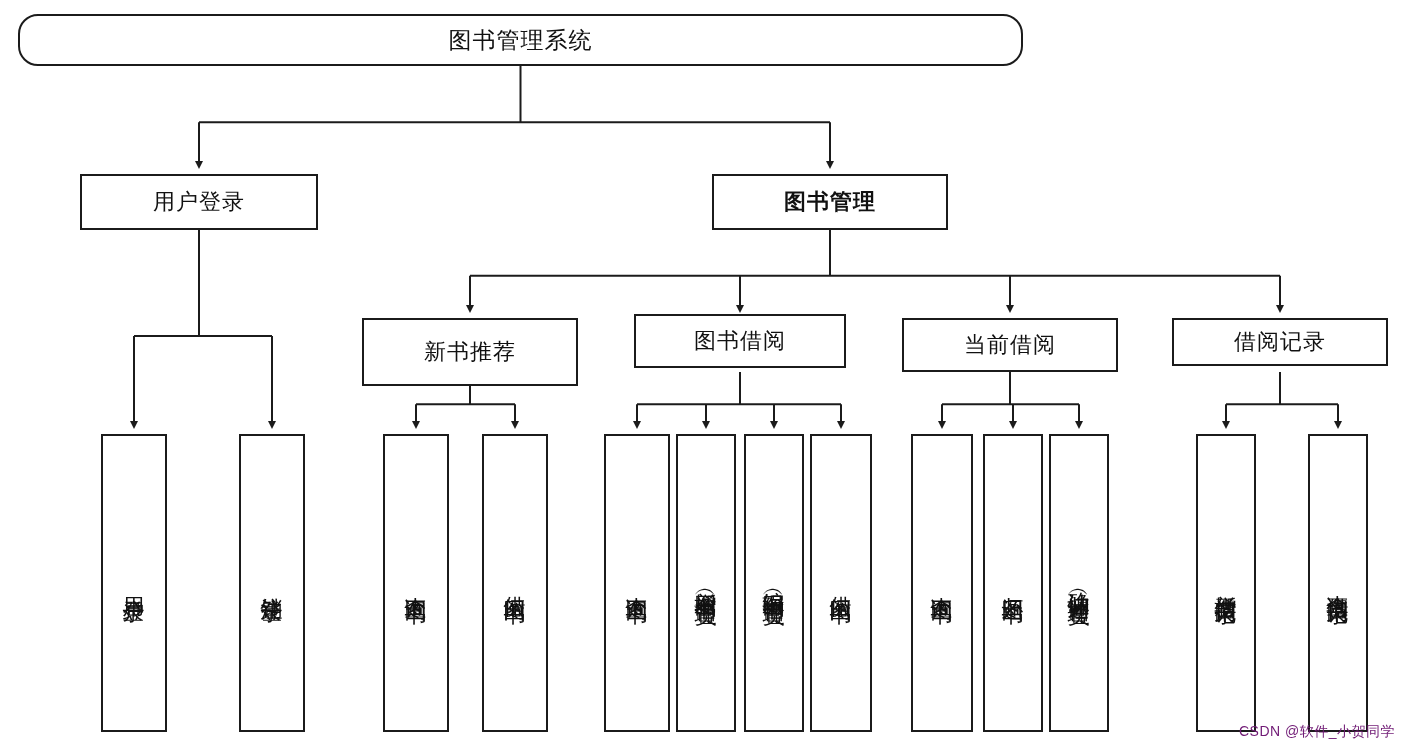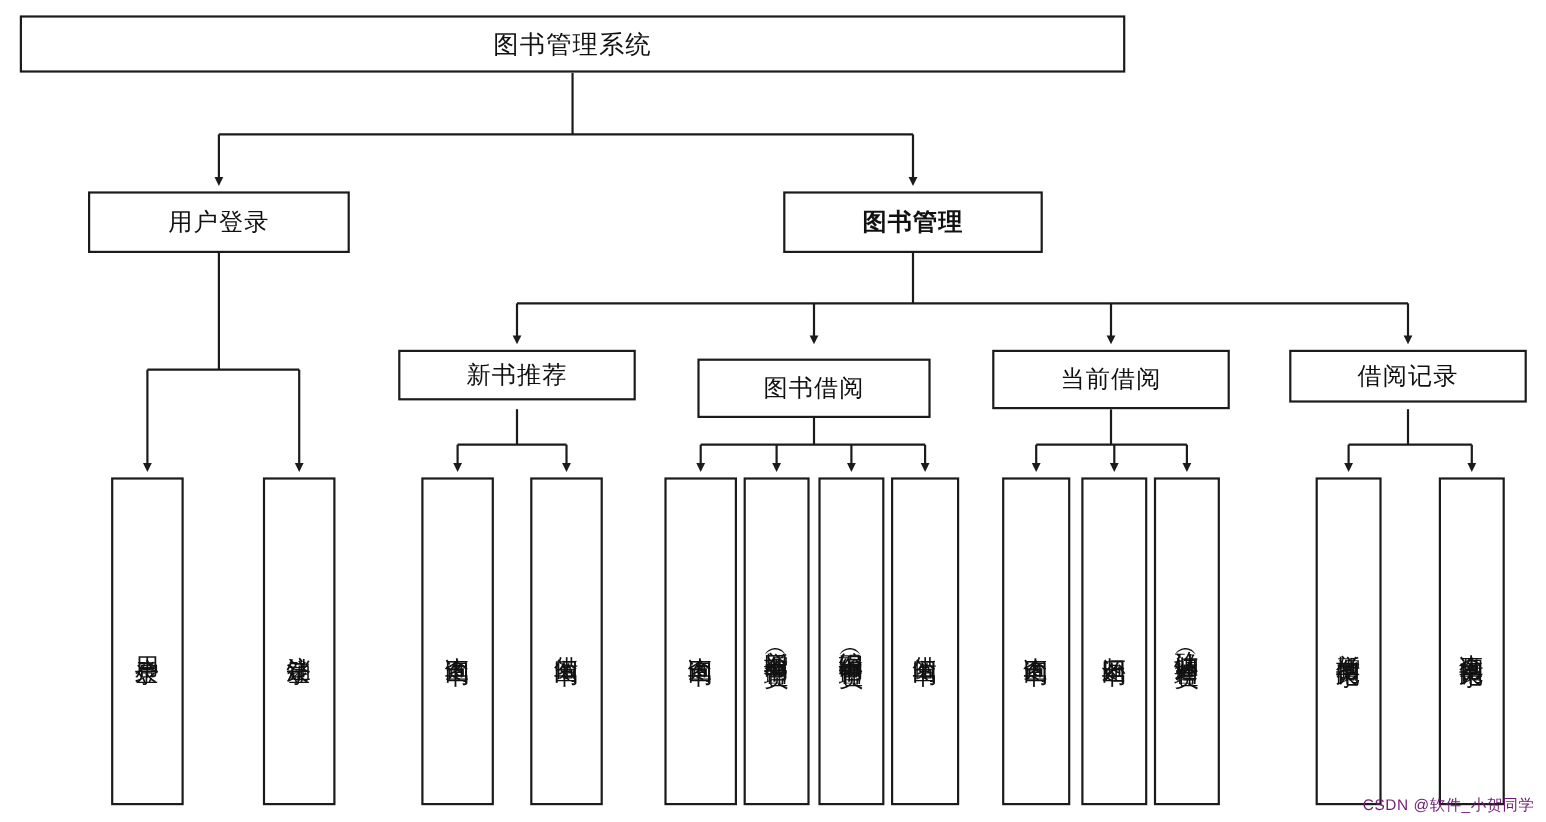--- a/index.html
+++ b/index.html
@@ -33,20 +33,21 @@
     align-items: center;
     justify-content: center;
     color: #111111;
   }
   .node.h {
     font-size: 22px;
     letter-spacing: 1px;
   }
   .node.root {
     font-size: 23px;
+    border-radius: 20px;
   }
   .node.v {
     writing-mode: vertical-rl;
     text-orientation: upright;
     font-size: 22px;
     line-height: 1.05;
     padding: 8px 0;
   }
   .node.v .vtext {
     writing-mode: vertical-rl;
@@ -113,24 +114,24 @@
   <div id="nodes">
       <div class="node h root" style="left: 18px; top: 14px; width: 1005px; height: 52px;">
         <span>图书管理系统</span>
       </div>
       <div class="node h" style="left: 80px; top: 174px; width: 238px; height: 56px;">
         <span>用户登录</span>
       </div>
       <div class="node h" style="left: 712px; top: 174px; width: 236px; height: 56px; font-weight: bold;">
         <span>图书管理</span>
       </div>
-      <div class="node h" style="left: 362px; top: 318px; width: 216px; height: 46px; align-items: center;">
+      <div class="node h" style="left: 362px; top: 318px; width: 216px; height: 68px; align-items: center;">
         <span>新书推荐</span>
       </div>
-      <div class="node h" style="left: 634px; top: 326px; width: 212px; height: 54px;">
+      <div class="node h" style="left: 634px; top: 314px; width: 212px; height: 54px;">
         <span>图书借阅</span>
       </div>
       <div class="node h" style="left: 902px; top: 318px; width: 216px; height: 54px;">
         <span>当前借阅</span>
       </div>
       <div class="node h" style="left: 1172px; top: 318px; width: 216px; height: 48px;">
         <span>借阅记录</span>
       </div>
       <div class="node v" style="left: 101px; top: 434px; width: 66px; height: 298px;">
         <span class="vtext">用户登录</span>

